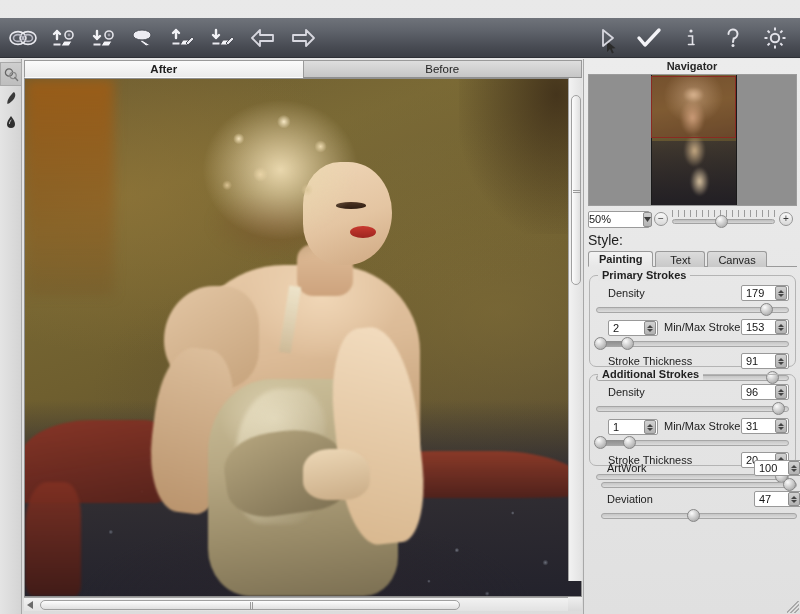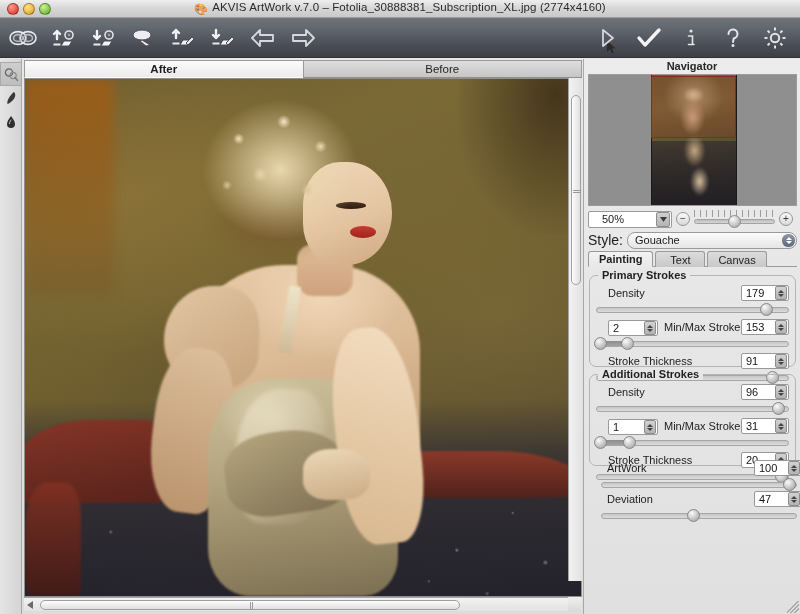--- a/index.html
+++ b/index.html
@@ -328,21 +328,21 @@
     border:1px solid #8a2a22; background: rgba(150,40,30,.20);
   }
   .nav-vline { position:absolute; left:147px; top:0; width:1px; height:132px; background:#1a1a1a; }
   .nav-vline2{ position:absolute; left:62px; top:0; width:1px; height:132px; background:#1a1a1a; }
 
   .zoomrow {
     position:absolute; left:4px; top:151px; width:209px; height:18px;
     display:flex; align-items:center;
   }
   .zoomcombo {
-    width:84px; height:17px; display:flex; align-items:center;
+    width:62px; height:17px; display:flex; align-items:center;
     background:#fff; border:1px solid #9a9a9a; border-radius:2px;gap:27px;
   }
   .zoomcombo .val { flex:1; text-align:right; padding-right:5px; font-size:11px; color:#1a1a1a; }
   .zoomcombo .arrowbox {
     width:14px; height:15px; margin-right:1px; border-radius:2px;
     background: linear-gradient(#cfcfcf,#b4b4b4); border:1px solid #8e8e8e;
     display:flex; align-items:center; justify-content:center;
   }
   .rndbtn {
     width:14px; height:14px; border-radius:50%;
@@ -446,30 +446,20 @@
       linear-gradient(135deg, transparent 45%, #a9a9a9 45%, #a9a9a9 52%, transparent 52%),
       linear-gradient(135deg, transparent 62%, #a9a9a9 62%, #a9a9a9 69%, transparent 69%),
       linear-gradient(135deg, transparent 79%, #a9a9a9 79%, #a9a9a9 86%, transparent 86%);
   }
 </style>
 </head>
 <body>
 
 <div id="app">
 
-  <div class="titlebar">
-    <div class="traffic">
-      <div class="tl red"></div>
-      <div class="tl yellow"></div>
-      <div class="tl green"></div>
-    </div>
-    <div class="title-text">
-      <span class="title-ico">🎨</span><span>AKVIS ArtWork v.7.0 – Fotolia_30888381_Subscription_XL.jpg (2774x4160)</span>
-    </div>
-  </div>
 
   <div class="toolbar">
     <div class="tb-left">
 
       <div class="tbtn">
         <svg width="30" height="24" viewBox="0 0 30 24">
           <g fill="none" stroke="#e8e8ee" stroke-width="1.6">
             <ellipse cx="10" cy="12" rx="8" ry="6.4"></ellipse>
             <ellipse cx="20" cy="12" rx="8" ry="6.4"></ellipse>
             <ellipse cx="10" cy="12" rx="4.5" ry="3.4" stroke="#b9b9c4"></ellipse>
@@ -682,27 +672,20 @@
       <div class="zslider">
         <div class="zticks"></div>
         <div class="ztrack"></div>
         <div class="zknob" style="left:42%"></div>
       </div>
       <div class="rndbtn">+</div>
     </div>
 
     <div class="stylerow">
       <span class="stylelabel">Style:</span>
-      <div class="combobox">
-        <span>Gouache</span>
-        <span class="spin">
-            <i class="up"></i>
-            <i class="dn"></i>
-          </span>
-      </div>
     </div>
 
     <div class="ptabs">
       <div class="ptab active">Painting</div>
       <div class="ptab">Text</div>
       <div class="ptab">Canvas</div>
     </div>
 
     <div class="group" style="top:216px; height:92px;">
       <div class="legend">Primary Strokes</div>

